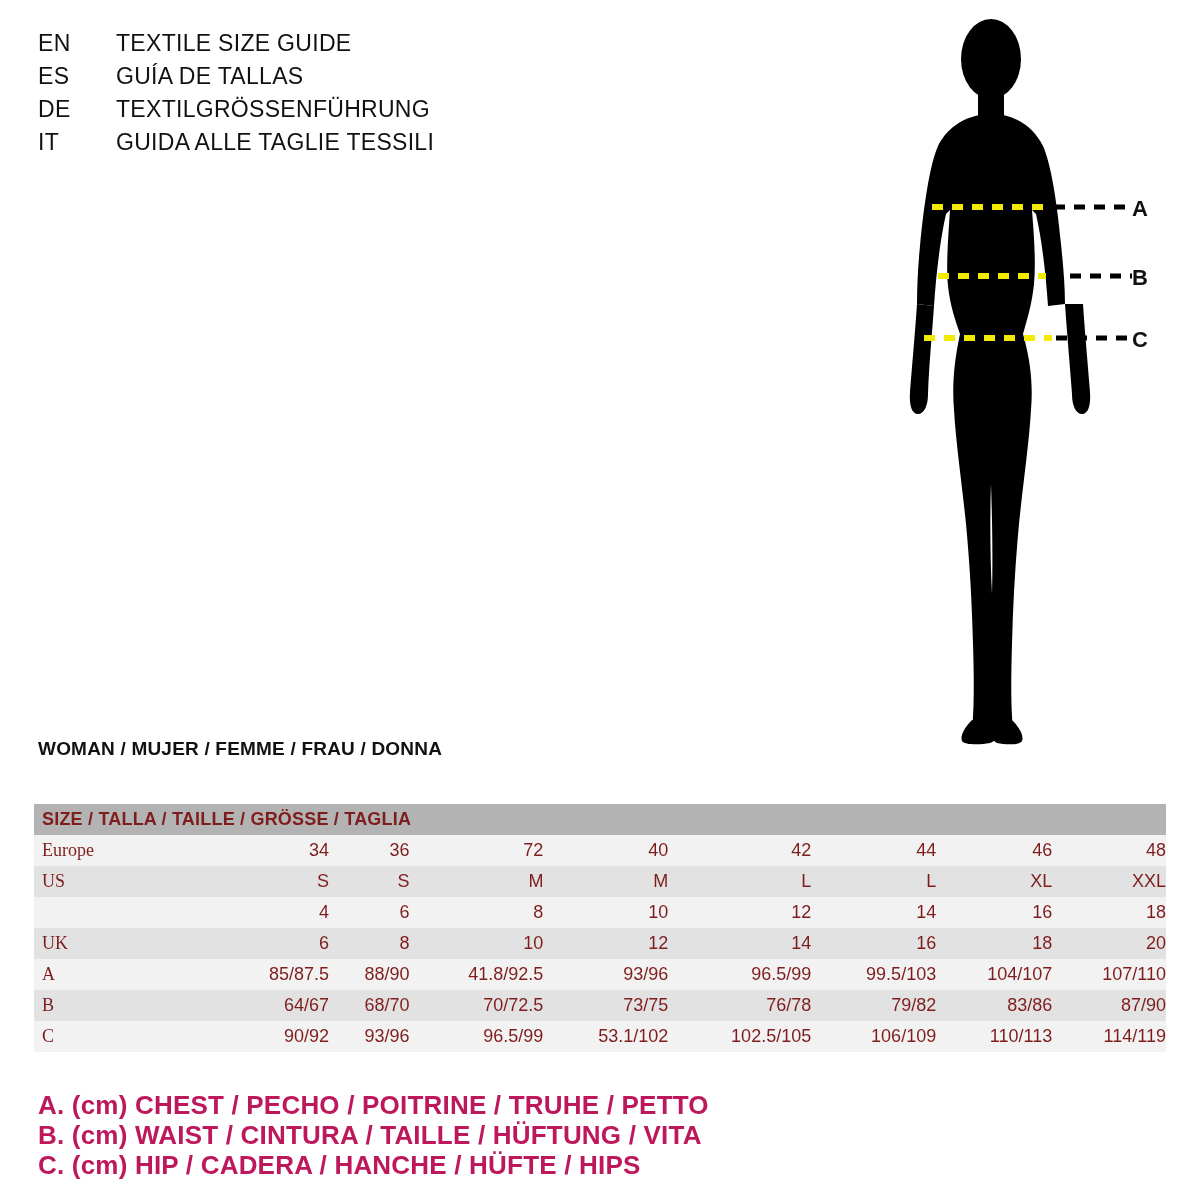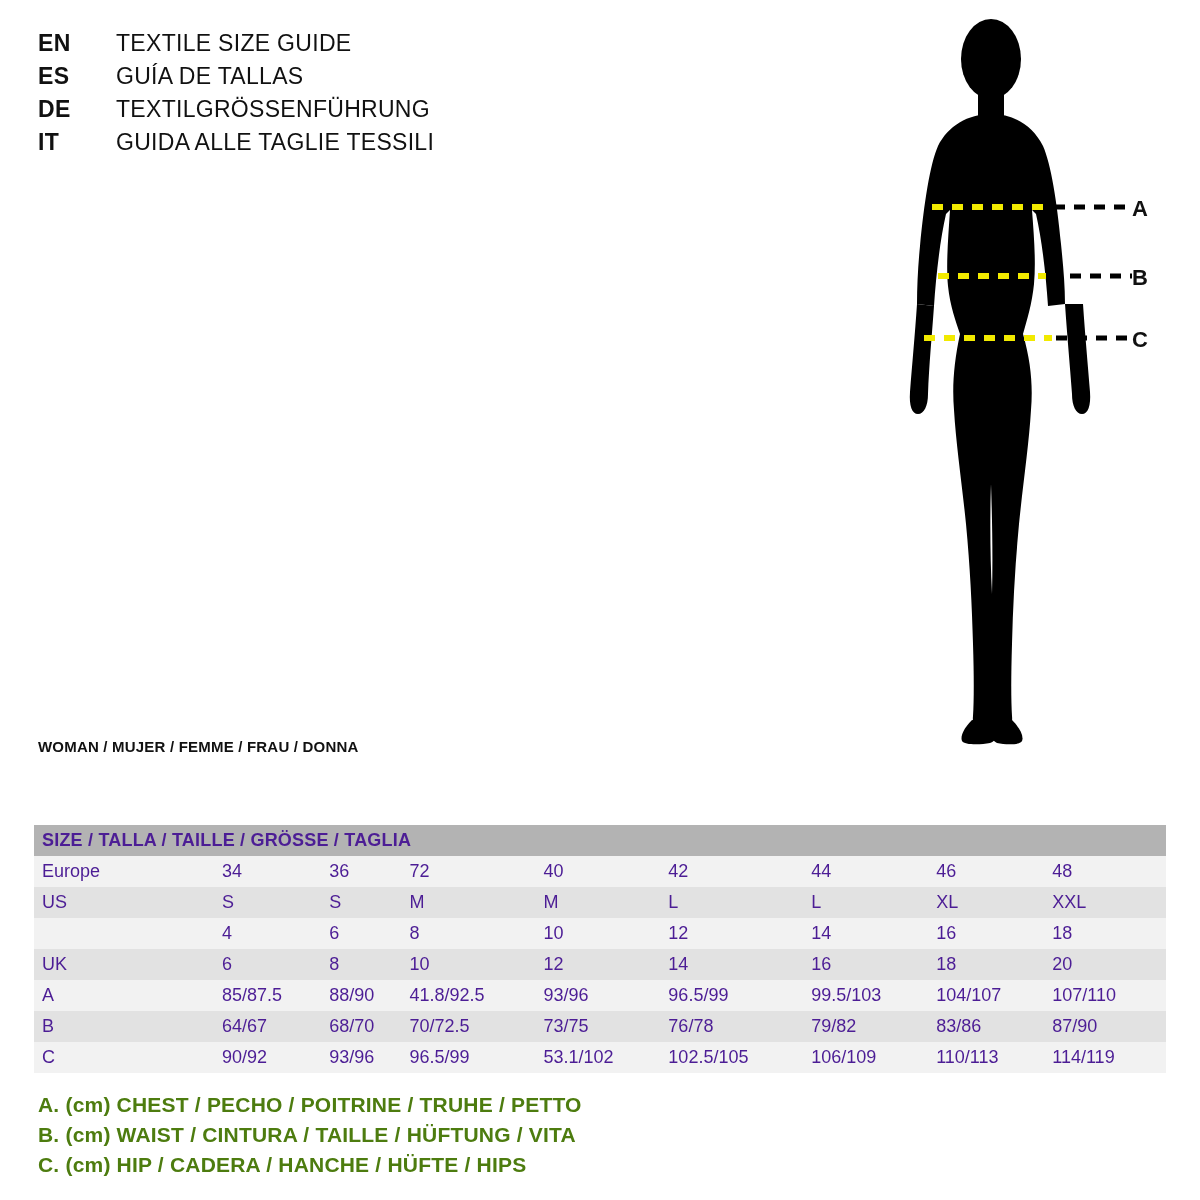--- a/index.html
+++ b/index.html
@@ -24,21 +24,21 @@
     width: 520px;
   }
   .title-row {
     display: flex;
     align-items: baseline;
     height: 33px;
   }
   .title-lang {
     width: 78px;
     font-size: 23px;
-    font-weight: 700;
+    font-weight: 400;
     letter-spacing: 0.3px;
     color: #111;
   }
   .title-text {
     font-size: 23px;
     font-weight: 400;
     letter-spacing: 0.3px;
     color: #111;
     white-space: nowrap;
   }
@@ -58,35 +58,35 @@
     font-size: 22px;
     font-weight: 700;
     color: #111;
   }
 
   
   #section-label {
     position: absolute;
     left: 38px;
     top: 738px;
-    font-size: 15px;
+    font-size: 19px;
     font-weight: 700;
     letter-spacing: 0.2px;
     color: #111;
   }
 
   
   #size-table {
     position: absolute;
     left: 34px;
-    top: 825px;
+    top: 804px;
     width: 1132px;
     border-collapse: collapse;
     font-size: 18px;
-    color: #4c1d95;
+    color: #7f1d1d;
   }
   #size-table th, #size-table td {
     padding: 0;
     height: 31px;
     line-height: 31px;
     font-weight: 400;
   }
   #size-table thead th {
     background: #b3b3b3;
     text-align: left;
@@ -94,36 +94,37 @@
     font-weight: 700;
     font-size: 18px;
     letter-spacing: 0.2px;
   }
   #size-table tbody tr:nth-child(odd) { background: #f2f2f2; }
   #size-table tbody tr:nth-child(even) { background: #e2e2e2; }
   #size-table td.rowlabel {
     text-align: left;
     padding-left: 8px;
     width: 180px;
+    font-family: Liberation Serif, serif;
   }
   #size-table td.val {
-    text-align: left;
+    text-align: right;
   }
 
   
   #legend {
     position: absolute;
     left: 38px;
     top: 1090px;
   }
   .legend-line {
-    font-size: 21px;
+    font-size: 26px;
     font-weight: 700;
     letter-spacing: 0.2px;
-    color: #4d7c0f;
+    color: #be185d;
     height: 30px;
     line-height: 30px;
     white-space: nowrap;
   }
 </style>
 </head>
 <body>
 
 <div id="title-block">
   <div class="title-row">

